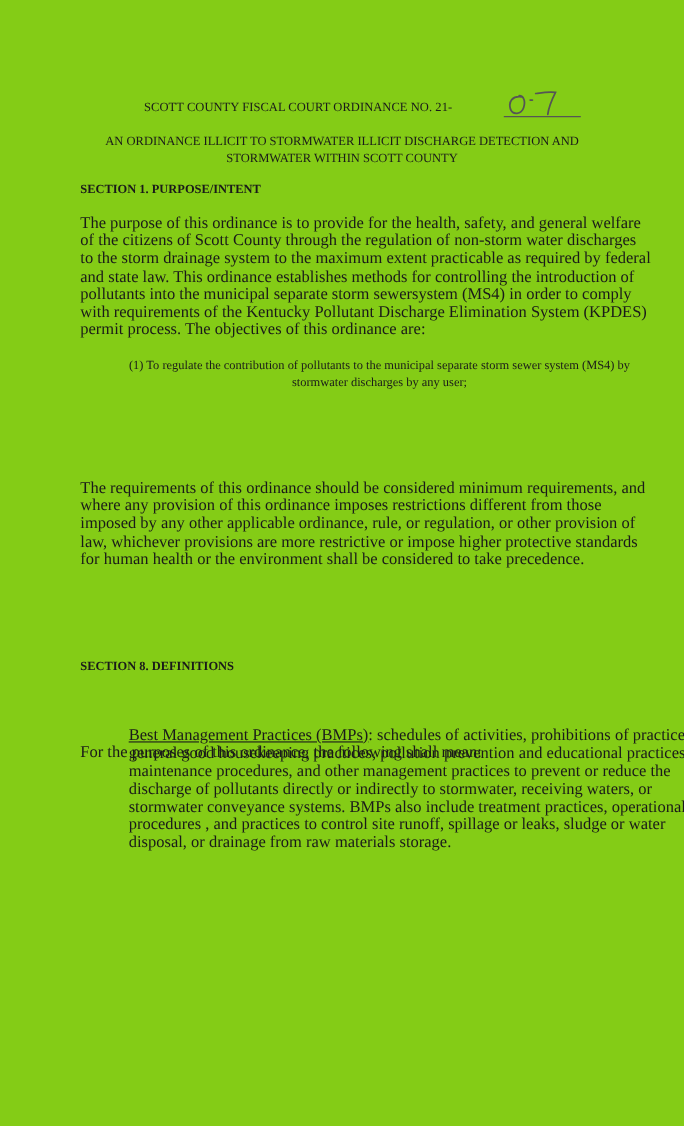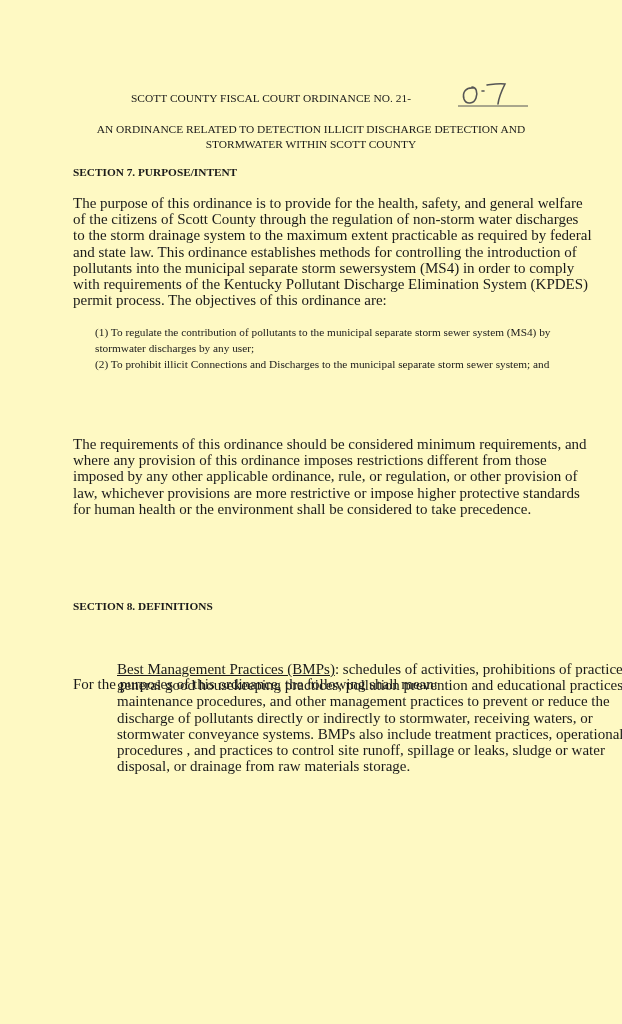--- a/index.html
+++ b/index.html
@@ -1,18 +1,18 @@
 <!DOCTYPE html>
 <html><head>
 <meta charset="utf-8">
 <style>
   html, body { margin:0; padding:0; background:#ffffff; }
   body { width:622px; height:1024px; position:relative; overflow:hidden;
          font-family:"Liberation Serif", serif; color:#1a1a1a; }
-  .page { position:absolute; left:0; top:0; width:622px; height:1024px; background:#fef9c3; }
+  .page { position:absolute; left:0; top:0; width:622px; height:1024px; background:#84cc16; }
   .title-line { position:absolute; top:92px; left:0; width:622px; text-align:center;
                 font-size:11.4px; letter-spacing:0.05px; }
   .hand { position:absolute; left:452px; top:78px; width:80px; height:32px; }
   .subtitle { position:absolute; top:122px; left:40px; width:542px; text-align:center;
               font-size:11.4px; line-height:15px; }
   .block { position:absolute; left:73px; width:520px; font-size:15px; line-height:16.2px; }
   .heading { font-weight:bold; font-size:11.3px; }
   .list { position:absolute; left:95px; width:500px; font-size:11.3px; line-height:16.2px; }
   .list p { margin:0; }
   .u { text-decoration:underline; }
@@ -31,31 +31,30 @@
     <svg width="80" height="32" viewBox="0 0 80 32">
       <path d="M22 10 C14 9, 10 14, 12 21 C14 27, 22 26, 24 20 C26 14, 24 9, 20 9" fill="none" stroke="#555" stroke-width="1.6" stroke-linecap="round"></path>
       <path d="M30 13 L32 13" stroke="#555" stroke-width="1.6" stroke-linecap="round"></path>
       <path d="M35 7 C42 6, 48 5, 53 6 C50 12, 47 18, 46 26" fill="none" stroke="#555" stroke-width="1.6" stroke-linecap="round"></path>
       <line x1="6" y1="28" x2="76" y2="28" stroke="#555" stroke-width="1"></line>
     </svg>
     
   </div>
 
   <div class="subtitle">
-    <div>AN ORDINANCE RELATED TO DETECTION ILLICIT DISCHARGE DETECTION AND</div>
+    <div>AN ORDINANCE ILLICIT TO STORMWATER ILLICIT DISCHARGE DETECTION AND</div>
     <div>STORMWATER WITHIN SCOTT COUNTY</div>
   </div>
 
-  <div class="block heading" style="top:164px;">SECTION 7. PURPOSE/INTENT</div>
+  <div class="block heading" style="top:164px;">SECTION 1. PURPOSE/INTENT</div>
 
   <div class="block" style="top:195px;">The purpose of this ordinance is to provide for the health, safety, and general welfare of the citizens of Scott County through the regulation of non-storm water discharges to the storm drainage system to the maximum extent practicable as required by federal and state law. This ordinance establishes methods for controlling the introduction of pollutants into the municipal separate storm sewersystem (MS4) in order to comply with requirements of the Kentucky Pollutant Discharge Elimination System (KPDES) permit process. The objectives of this ordinance are:</div>
 
-  <div class="list" style="top:324px;">
+  <div class="list" style="top:324px;text-align:center;">
     <p>(1) To regulate the contribution of pollutants to the municipal separate storm sewer system (MS4) by stormwater discharges by any user;</p>
-    <p>(2) To prohibit illicit Connections and Discharges to the municipal separate storm sewer system; and</p>
   </div>
 
   <div class="block" style="top:436px;">The requirements of this ordinance should be considered minimum requirements, and where any provision of this ordinance imposes restrictions different from those imposed by any other applicable ordinance, rule, or regulation, or other provision of law, whichever provisions are more restrictive or impose higher protective standards for human health or the environment shall be considered to take precedence.</div>
 
 
   <div class="block heading" style="top:598px;">SECTION 8. DEFINITIONS</div>
 
   <div class="block" style="top:628px;margin-top:48px;">For the purposes of this ordinance, the following shall mean:</div>
 
   <div class="block" style="top:661px;margin-left:44px;">

